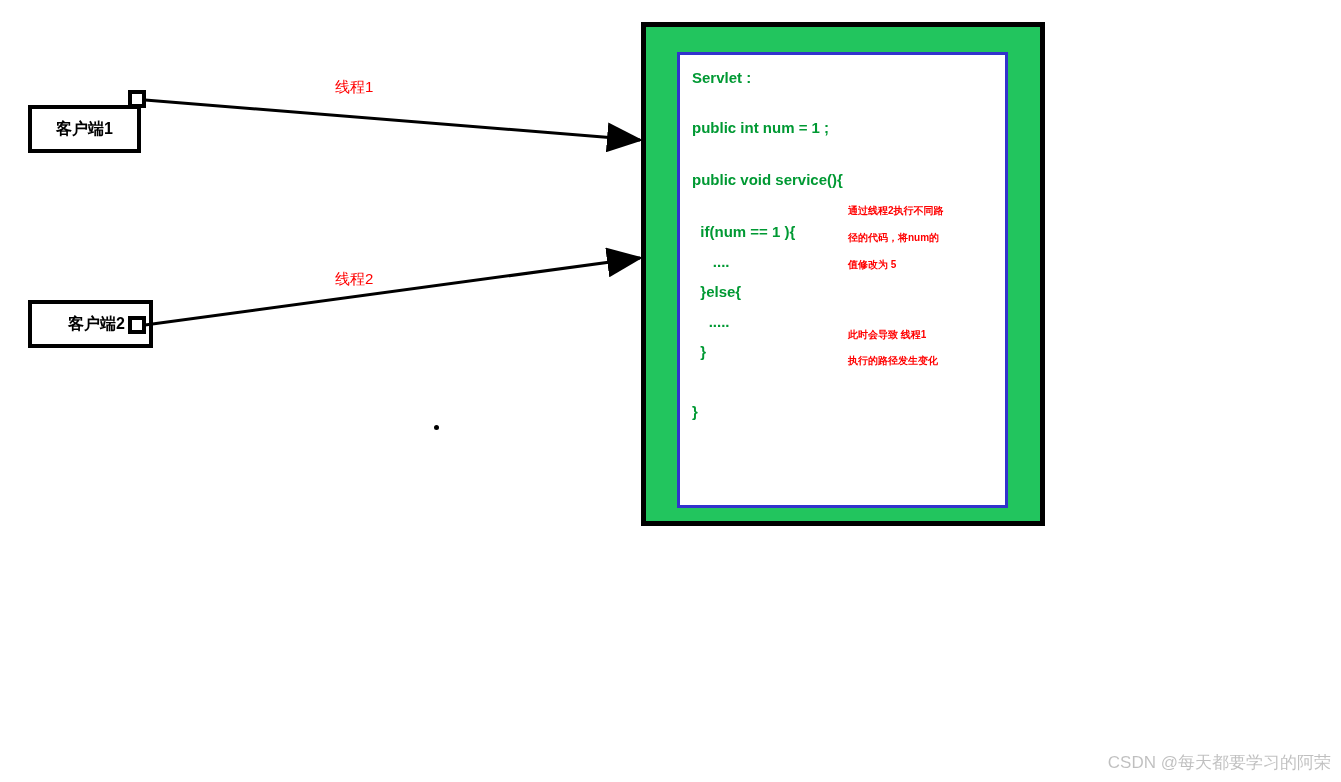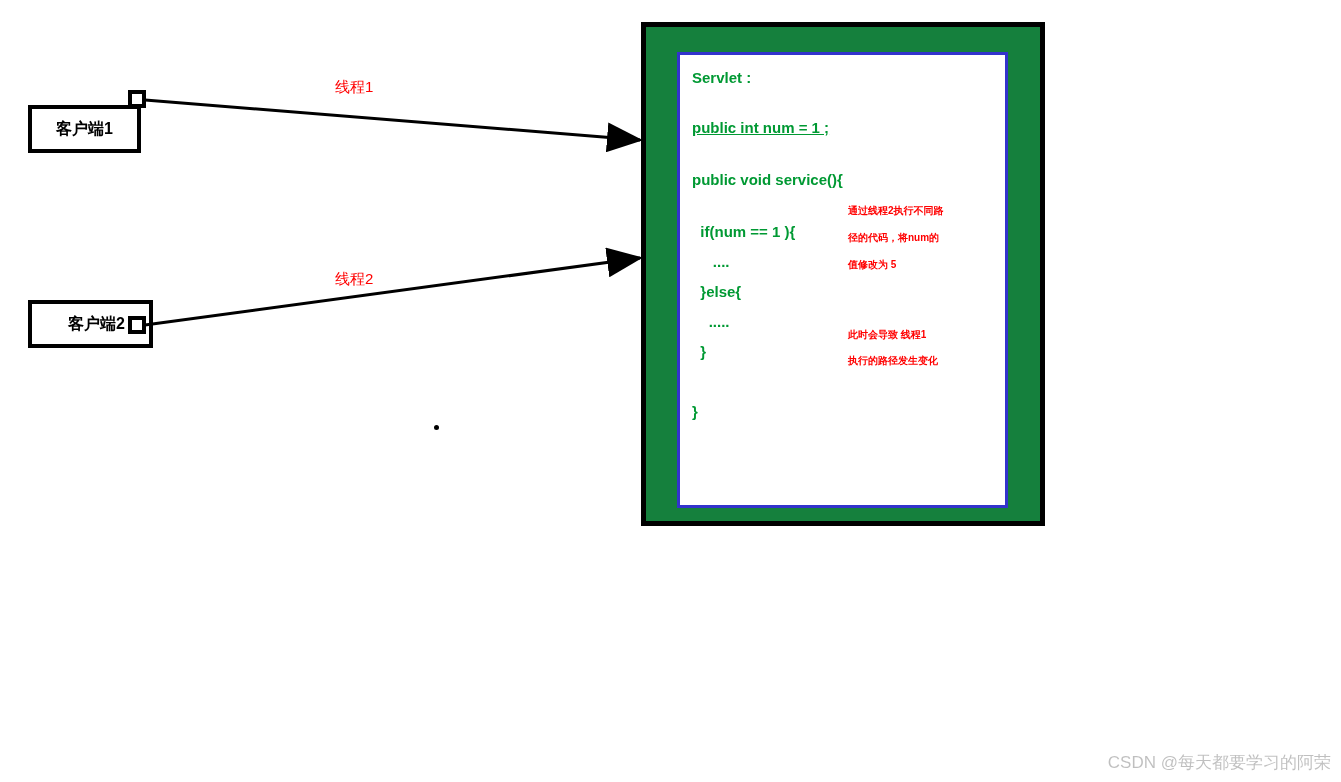--- a/index.html
+++ b/index.html
@@ -47,21 +47,21 @@
   #thread1-label { left: 335px; top: 78px; }
   #thread2-label { left: 335px; top: 270px; }
 
   .server-box {
     position: absolute;
     left: 641px;
     top: 22px;
     width: 394px;
     height: 494px;
     border: 5px solid #000;
-    background: #15803d;
+    background: #22c55e;
   }
   .servlet-box {
     position: absolute;
     left: 31px;
     top: 25px;
     width: 325px;
     height: 450px;
     border: 3px solid #3333cc;
     background: #fff;
     padding: 0;
@@ -131,21 +131,21 @@
       <polygon points="0 0, 12 5, 0 10" fill="#000"></polygon>
     </marker>
   </defs>
   <line x1="145" y1="100" x2="640" y2="140" stroke="#000" stroke-width="3" marker-end="url(#arrowhead)"></line>
   <line x1="145" y1="325" x2="640" y2="258" stroke="#000" stroke-width="3" marker-end="url(#arrowhead)"></line>
 </svg>
 
 <div class="server-box">
   <div class="servlet-box">
     <div class="code-line" style="left:12px; top:14px;">Servlet :</div>
-    <div class="code-line" style="left:12px; top:64px;text-decoration:underline;">public int num = 1 ;</div>
+    <div class="code-line" style="left:12px; top:64px;">public int num = 1 ;</div>
     <div class="code-line" style="left:12px; top:116px;">public void service(){</div>
     <div class="code-line" style="left:12px; top:168px;">  if(num == 1 ){</div>
     <div class="code-line" style="left:12px; top:198px;">     ....</div>
     <div class="code-line" style="left:12px; top:228px;">  }else{</div>
     <div class="code-line" style="left:12px; top:258px;">    .....</div>
     <div class="code-line" style="left:12px; top:288px;">  }</div>
     <div class="code-line" style="left:12px; top:348px;">}</div>
 
     <div class="red-text" style="left:168px; top:148px;">通过线程2执行不同路</div>
     <div class="red-text" style="left:168px; top:175px;">径的代码，将num的</div>

